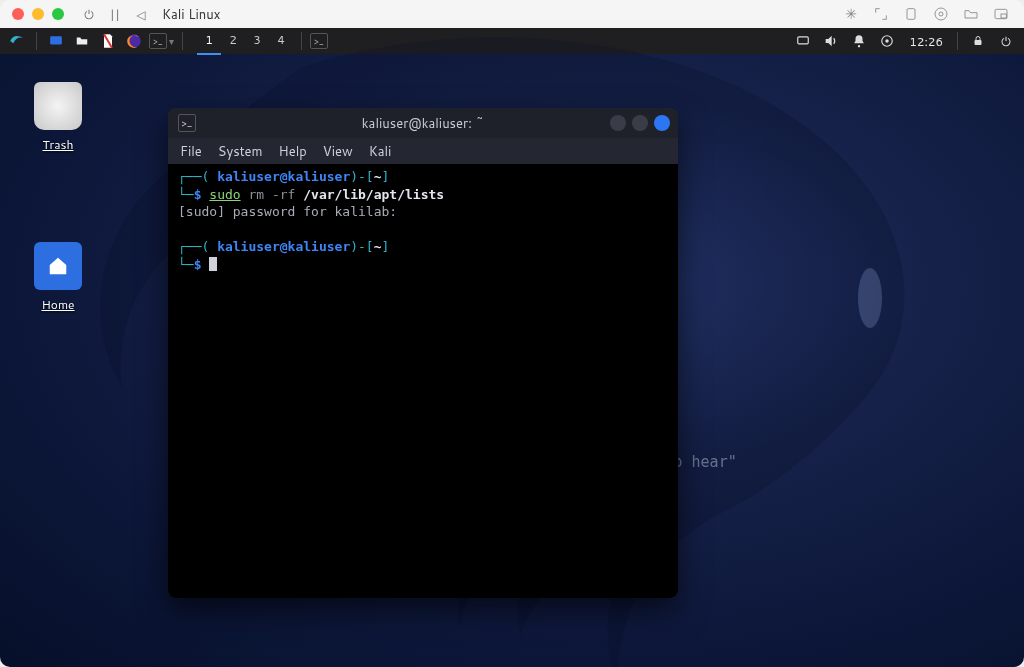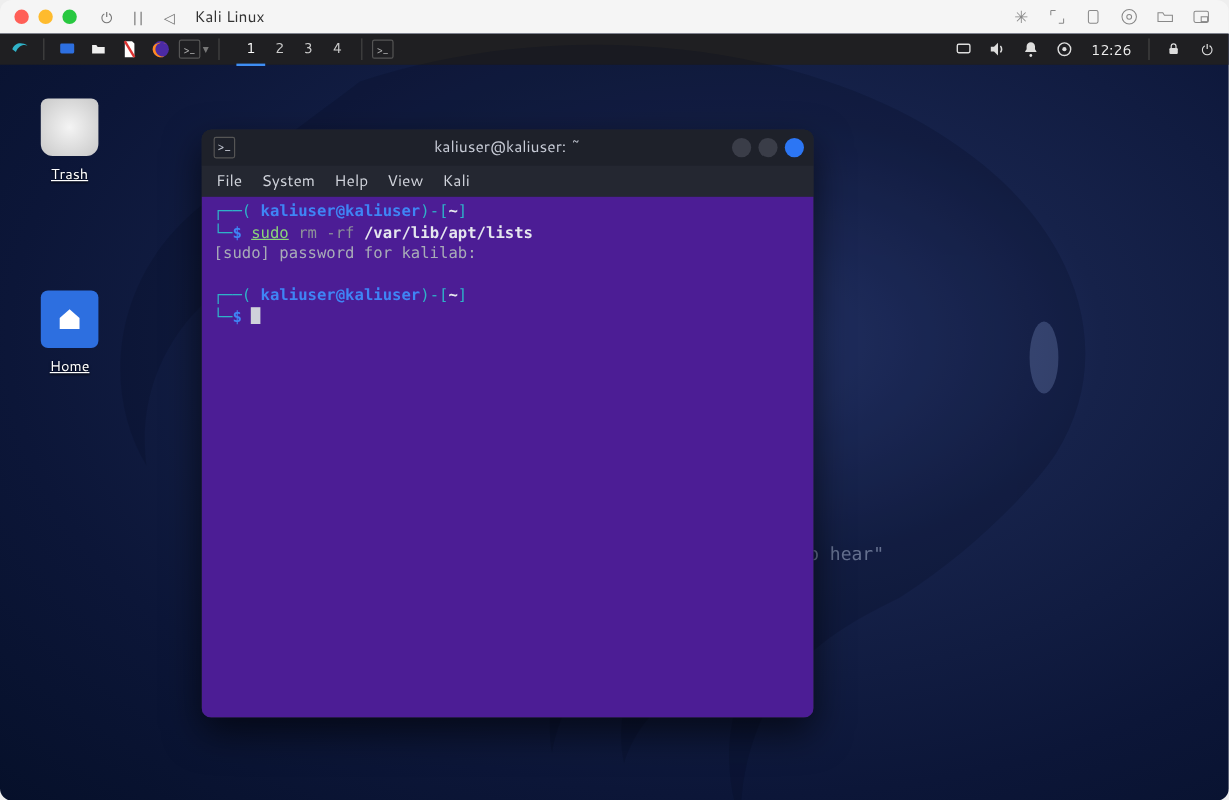--- a/index.html
+++ b/index.html
@@ -149,21 +149,21 @@
     font-size: 13px;
     color: #cfd2da;
     background: #242731;
   }
   .term-body {
     flex: 1;
     font-family: "Menlo", "DejaVu Sans Mono", monospace;
     font-size: 13px;
     line-height: 1.35;
     padding: 4px 10px;
-    background: #4c1d95;
+    background: #000000;
     color: #cfd2da;
     white-space: pre;
   }
   .t-teal { color: #2fb2c8; }
   .t-blue { color: #3f85f5; font-weight: bold;}
   .t-green { color: #8bd37a; }
   .t-underline { text-decoration: underline; }
   .t-white { color: #e5e7ee; font-weight: bold;}
   .t-grey { color: #a8acb7; }
   .t-dim { color: #8c9099; }

